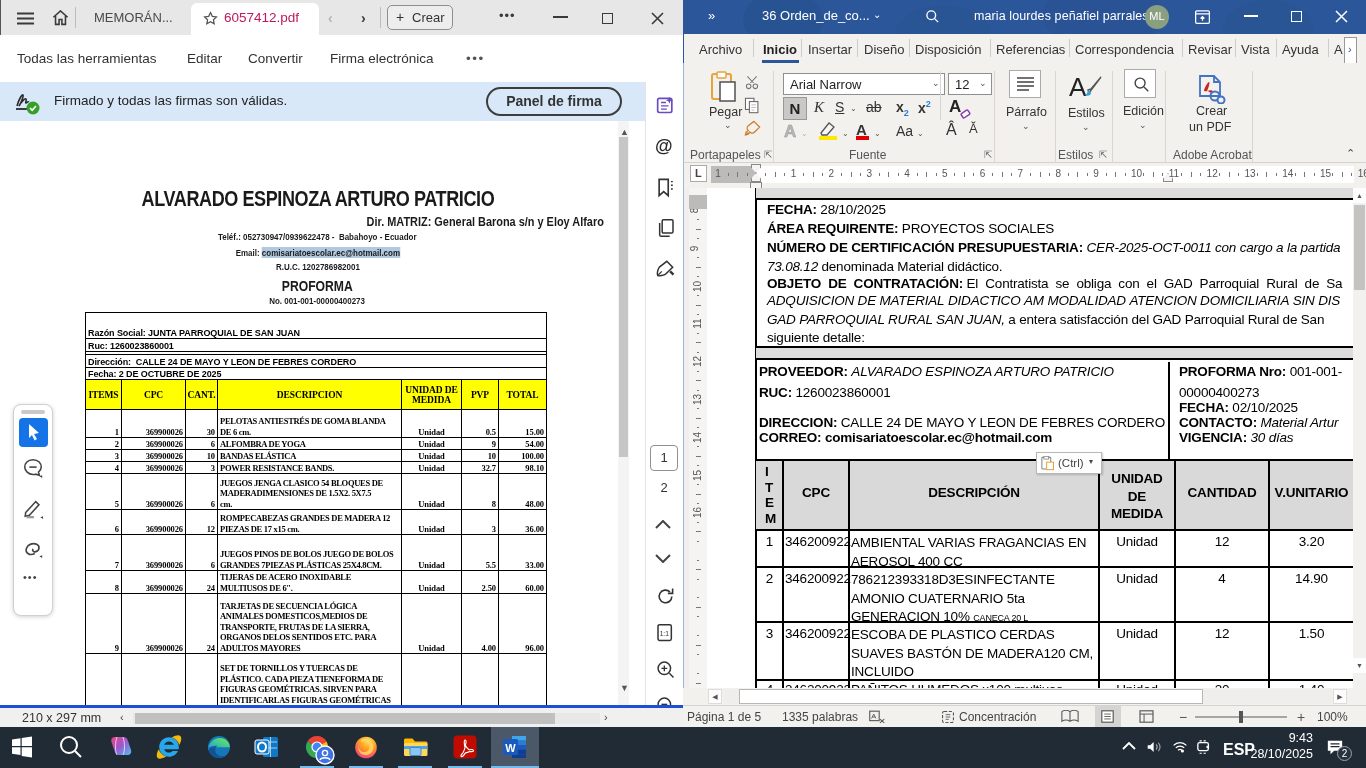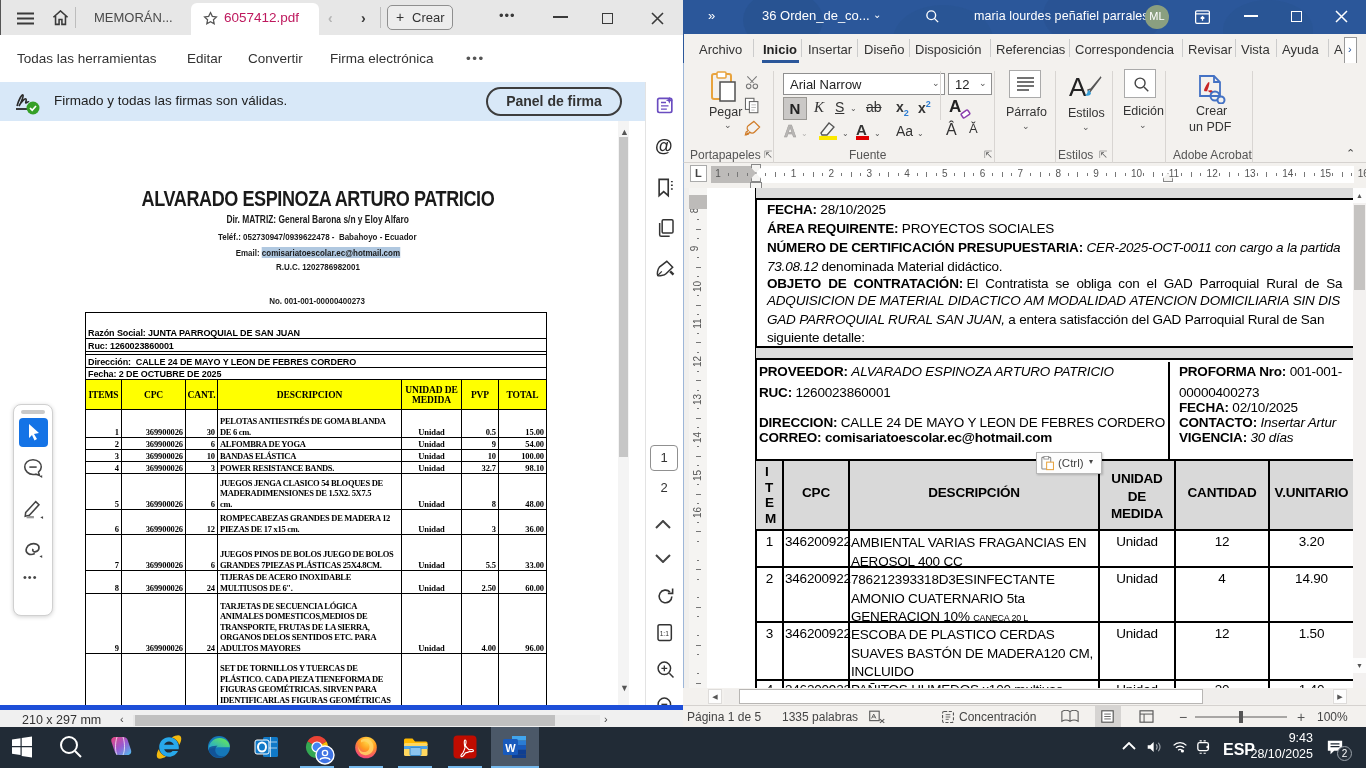--- a/index.html
+++ b/index.html
@@ -9,21 +9,21 @@
 
 
 #acro { position:absolute; left:0; top:0; width:683px; height:727px; background:#fff; overflow:hidden; }
 #acro-tabbar { position:absolute; left:0; top:0; width:683px; height:35px; background:#e7e7e7; border-left:1px solid #555; }
 .atab-txt { position:absolute; top:10px; font-size:13px; color:#4a4a4a; }
 #acro-activetab { position:absolute; left:190px; top:3px; width:128px; height:32px; background:#fff; border-radius:6px 6px 0 0; }
 #acro-menurow { position:absolute; left:0; top:35px; width:683px; height:47px; background:#fff; }
 .amenu { position:absolute; top:16px; font-size:13.5px; color:#323232; }
 #acro-notif { position:absolute; left:0; top:82px; width:645px; height:39px; background:#d8e8f8; }
 #acro-doc { position:absolute; left:1px; top:121px; width:617px; height:584px; background:#fff; overflow:hidden; }
-#acro-bottom { position:absolute; left:0; top:705px; width:683px; height:22px; background:#f0f0f0; border-top:5px solid #1d4ed8; }
+#acro-bottom { position:absolute; left:0; top:705px; width:683px; height:22px; background:#f0f0f0; border-top:3px solid #1d4ed8; }
 #acro-right { position:absolute; left:645px; top:82px; width:38px; height:645px; background:#fff; border-left:1px solid #e3e3e3; }
 #acro-vscroll { position:absolute; left:618px; top:121px; width:11px; height:584px; background:#f4f4f4; }
 
 
 .pdfc { position:absolute; left:8px; width:617px; text-align:center; font-weight:bold; color:#1a1a1a; }
 .pdfc > span.cx { display:inline-block; transform:scaleX(0.84); transform-origin:center; white-space:nowrap; }
 #pdftable { position:absolute; left:84px; top:191px; width:461px; border-collapse:collapse; table-layout:fixed; }
 #pdftable td { border:1.5px solid #000; font-family:"Liberation Serif",serif; font-weight:bold; font-size:8.5px; letter-spacing:-0.1px; color:#000; padding:0 2px; vertical-align:bottom; line-height:10.5px; }
 #pdftable td.i { font-family:"Liberation Sans",sans-serif; font-size:9px; border:1.5px solid #000; }
 #pdftable td.nw { white-space:nowrap; letter-spacing:-0.3px; }
@@ -105,24 +105,25 @@
       <path d="M16 19 l2.2 2.2 L22 17" fill="none" stroke="#fff" stroke-width="1.7"></path>
     </svg>
     <div class="abs" style="left:54px;top:11px;font-size:13.5px;color:#222">Firmado y todas las firmas son válidas.</div>
     <div class="abs" style="left:486px;top:5px;width:136px;height:29px;border:2px solid #3d3d3d;border-radius:15px;">
       <div style="text-align:center;margin-top:4px;font-size:14px;color:#333;font-weight:bold;">Panel de firma</div>
     </div>
   </div>
 
   <div id="acro-doc">
     <div class="pdfc" style="top:66px;font-size:21.5px;letter-spacing:-0.5px;"><span class="cx">ALVARADO ESPINOZA ARTURO PATRICIO</span></div>
-    <div class="pdfc" style="top:93px;font-size:10px;"><span class="cx">Dir. MATRIZ: General Barona s/n y Eloy Alfaro</span></div>
+    <div class="pdfc" style="top:93px;font-size:13px;text-align:right;"><span class="cx">Dir. MATRIZ: General Barona s/n y Eloy Alfaro</span></div>
     <div class="pdfc" style="top:110px;font-size:9.5px;"><span class="cx">Teléf.: 052730947/0939622478 -&nbsp; Babahoyo - Ecuador</span></div>
     <div class="pdfc" style="top:126px;font-size:9.5px;"><span class="cx">Email: <span style="background:#b0c8e0">comisariatoescolar.ec@hotmail.com</span></span></div>
     <div class="pdfc" style="top:140px;font-size:9.5px;"><span class="cx">R.U.C. 1202786982001</span></div>
+    <div class="pdfc" style="top:157px;font-size:14.5px;"><span class="cx">PROFORMA</span></div>
     <div class="pdfc" style="top:174px;font-size:9.5px;"><span class="cx">No. 001-001-00000400273</span></div>
 
     <table id="pdftable">
       <colgroup>
             <col style="width:36px">
             <col style="width:64px">
             <col style="width:32px">
             <col style="width:184px">
             <col style="width:60px">
             <col style="width:37px">
@@ -649,21 +650,21 @@
     <div class="abs" style="left:72px;top:158px;width:598px;height:14px;background:#dcdcdc;border-top:2px solid #000;border-bottom:2px solid #000"></div>
 
     <div class="abs" style="left:484px;top:174px;width:1.5px;height:97px;background:#000"></div>
     <div class="wl" style="top:176px;left:75px"><b>PROVEEDOR:</b> <i>ALVARADO ESPINOZA ARTURO PATRICIO</i></div>
     <div class="wl" style="top:197px;left:75px"><b>RUC:</b> 1260023860001</div>
     <div class="wl" style="top:227px;left:75px"><b>DIRECCION:</b> CALLE 24 DE MAYO Y LEON DE FEBRES CORDERO</div>
     <div class="wl" style="top:242px;left:75px"><b>CORREO: comisariatoescolar.ec@hotmail.com</b></div>
     <div class="wl" style="top:176px;left:495px"><b>PROFORMA Nro:</b> 001-001-</div>
     <div class="wl" style="top:197px;left:495px">00000400273</div>
     <div class="wl" style="top:212px;left:495px"><b>FECHA:</b> 02/10/2025</div>
-    <div class="wl" style="top:227px;left:495px"><b>CONTACTO:</b> <i>Insertar Artur</i></div>
+    <div class="wl" style="top:227px;left:495px"><b>CONTACTO:</b> <i>Material Artur</i></div>
     <div class="wl" style="top:242px;left:495px"><b>VIGENCIA:</b> <i>30 días</i></div>
 
     <div id="wtable" class="abs" style="left:72px;top:271px;width:598px;height:229px;font-size:13.5px;letter-spacing:-0.2px">
 
       <div class="abs" style="left:0;top:0;width:598px;height:71px;background:#d9d9d9"></div>
 
       <div class="abs" style="left:0;top:0;width:598px;height:2px;background:#000"></div>
       <div class="abs" style="left:0;top:70px;width:598px;height:1.5px;background:#000"></div>
       <div class="abs" style="left:0;top:107px;width:598px;height:1.5px;background:#000"></div>
       <div class="abs" style="left:0;top:162px;width:598px;height:1.5px;background:#000"></div>

